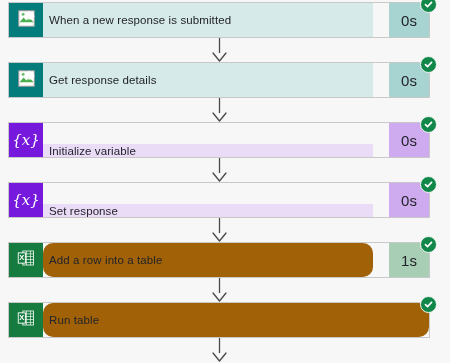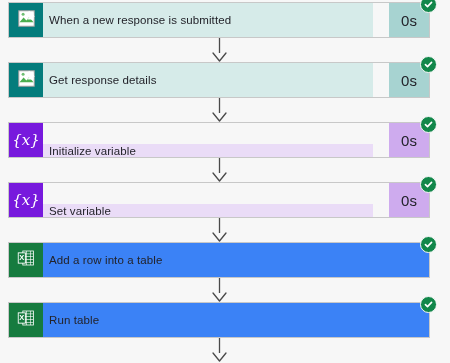--- a/index.html
+++ b/index.html
@@ -71,21 +71,21 @@
   .theme-teal .node-title     { background: #d6ebe9; }
   .theme-teal .node-duration  { background: #a7d3d1; }
 
   
   .theme-purple .node-icon     { background: #7719dd; }
   .theme-purple .node-title    { background: #eadcf7; margin-top: 21px; }
   .theme-purple .node-duration { background: #ceabee; }
 
   
   .theme-green .node-icon      { background: #167b3f; }
-  .theme-green .node-title     { background: #3b82f6; }
+  .theme-green .node-title     { background: #a16207; border-radius: 10px; }
   .theme-green .node-duration  { background: #a8cfb5; }
 
   
   .status-badge {
     position: absolute;
     top: -7px;
     right: -8px;
     width: 15px;
     height: 15px;
     border-radius: 50%;
@@ -176,21 +176,21 @@
       </span>
     </div>
     <div class="connector" style="top: 158px; height: 24px;"><svg width="450" height="24" viewBox="0 0 450 24">
         <line x1="219.5" y1="0" x2="219.5" y2="15" stroke="#4a4a4a" stroke-width="1.3"></line>
         <path d="M213 15 L219.5 23 L226 15" stroke="#4a4a4a" stroke-width="1.3" fill="none" stroke-linecap="round" stroke-linejoin="round"></path>
       </svg></div>
     <div class="node theme-purple" style="top: 182px;">
       <div class="node-icon">
         <span class="var-glyph">{x}</span>
       </div>
-      <div class="node-title">Set variable</div>
+      <div class="node-title">Set response</div>
       <div class="node-duration">0s</div>
       <span class="status-badge">
         <svg width="9" height="9" viewBox="0 0 10 10">
           <path d="M1.6 5.2 L3.9 7.4 L8.4 2.6" stroke="#ffffff" stroke-width="1.8" fill="none" stroke-linecap="round" stroke-linejoin="round"></path>
         </svg>
       </span>
     </div>
     <div class="connector" style="top: 218px; height: 24px;"><svg width="450" height="24" viewBox="0 0 450 24">
         <line x1="219.5" y1="0" x2="219.5" y2="15" stroke="#4a4a4a" stroke-width="1.3"></line>
         <path d="M213 15 L219.5 23 L226 15" stroke="#4a4a4a" stroke-width="1.3" fill="none" stroke-linecap="round" stroke-linejoin="round"></path>
@@ -215,20 +215,21 @@
               <rect x="6.2" y="13.6" width="3.1" height="2.0"></rect>
               <rect x="9.9" y="13.6" width="3.1" height="2.0"></rect>
               <rect x="13.6" y="13.6" width="2.4" height="2.0"></rect>
             </g>
             <rect x="0.8" y="3.4" width="8.0" height="11.2" fill="#ffffff"></rect>
             <rect x="1.7" y="4.3" width="6.2" height="9.4" fill="#167b3f"></rect>
             <text x="4.8" y="11.0" font-family="Liberation Sans, sans-serif" font-size="7.5" font-weight="bold" fill="#ffffff" text-anchor="middle">X</text>
           </svg></span>
       </div>
       <div class="node-title">Add a row into a table</div>
+      <div class="node-duration">1s</div>
       <span class="status-badge">
         <svg width="9" height="9" viewBox="0 0 10 10">
           <path d="M1.6 5.2 L3.9 7.4 L8.4 2.6" stroke="#ffffff" stroke-width="1.8" fill="none" stroke-linecap="round" stroke-linejoin="round"></path>
         </svg>
       </span>
     </div>
     <div class="connector" style="top: 278px; height: 24px;"><svg width="450" height="24" viewBox="0 0 450 24">
         <line x1="219.5" y1="0" x2="219.5" y2="15" stroke="#4a4a4a" stroke-width="1.3"></line>
         <path d="M213 15 L219.5 23 L226 15" stroke="#4a4a4a" stroke-width="1.3" fill="none" stroke-linecap="round" stroke-linejoin="round"></path>
       </svg></div>

